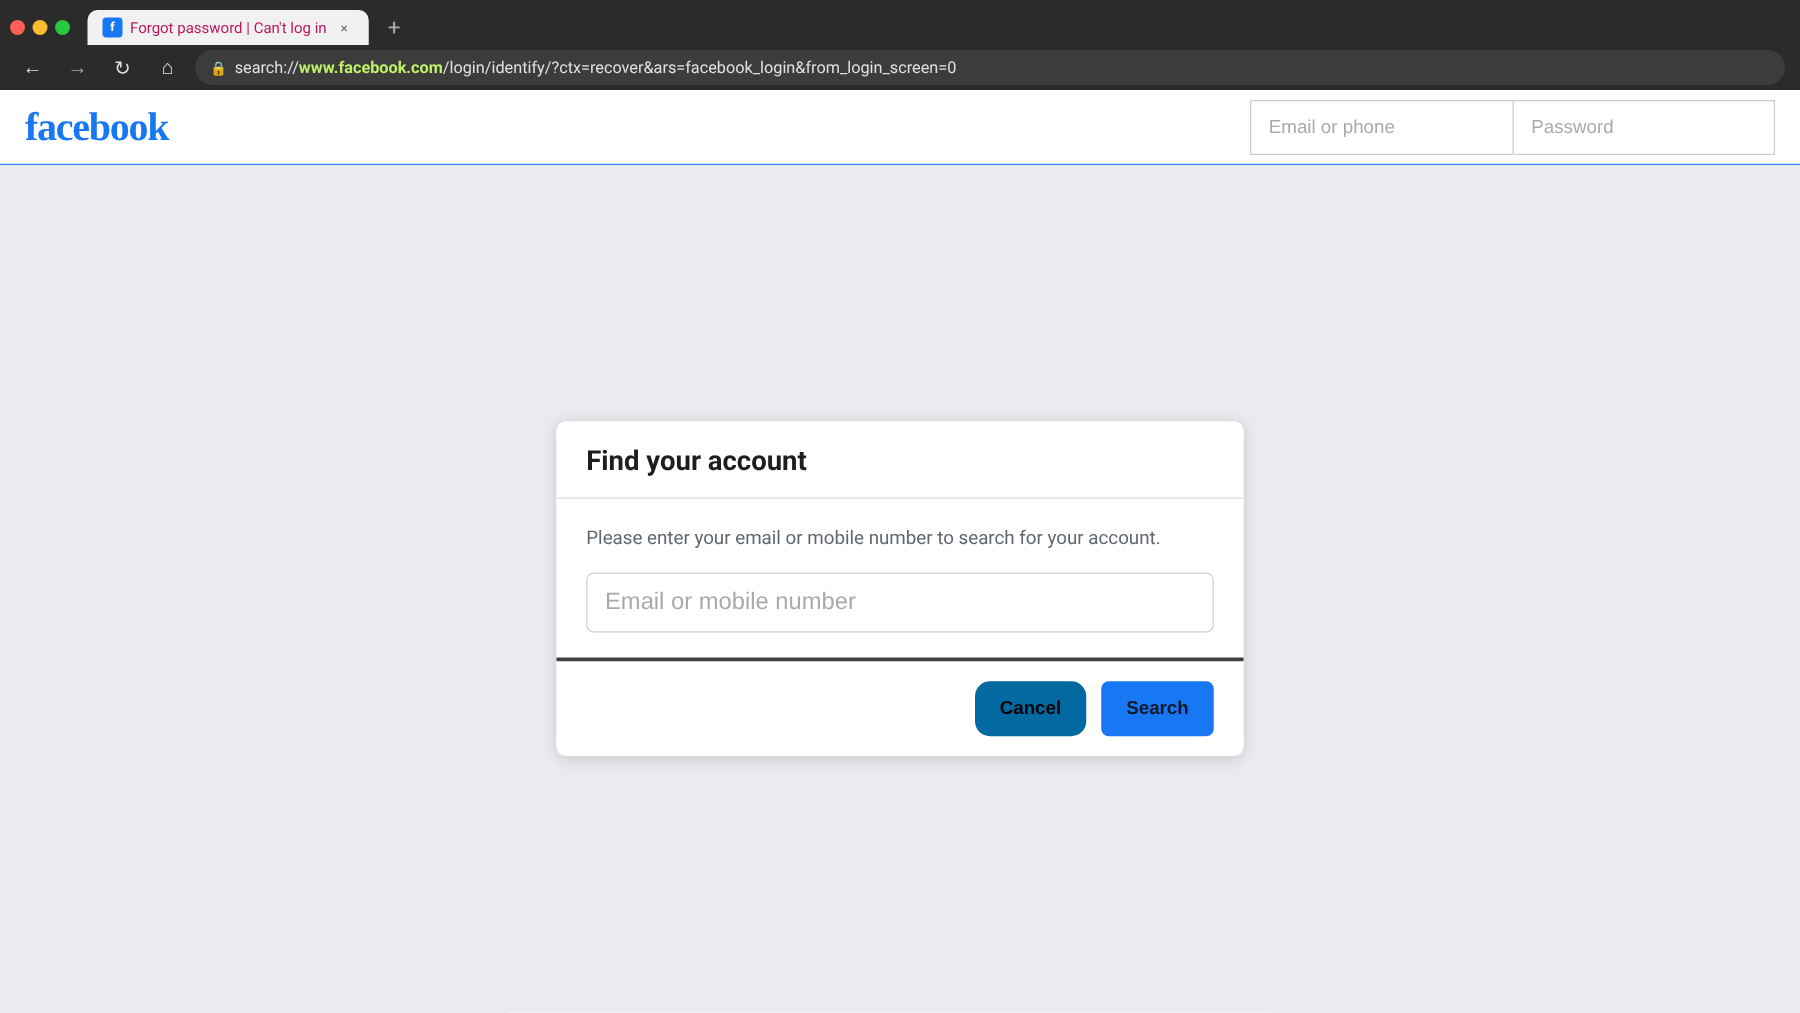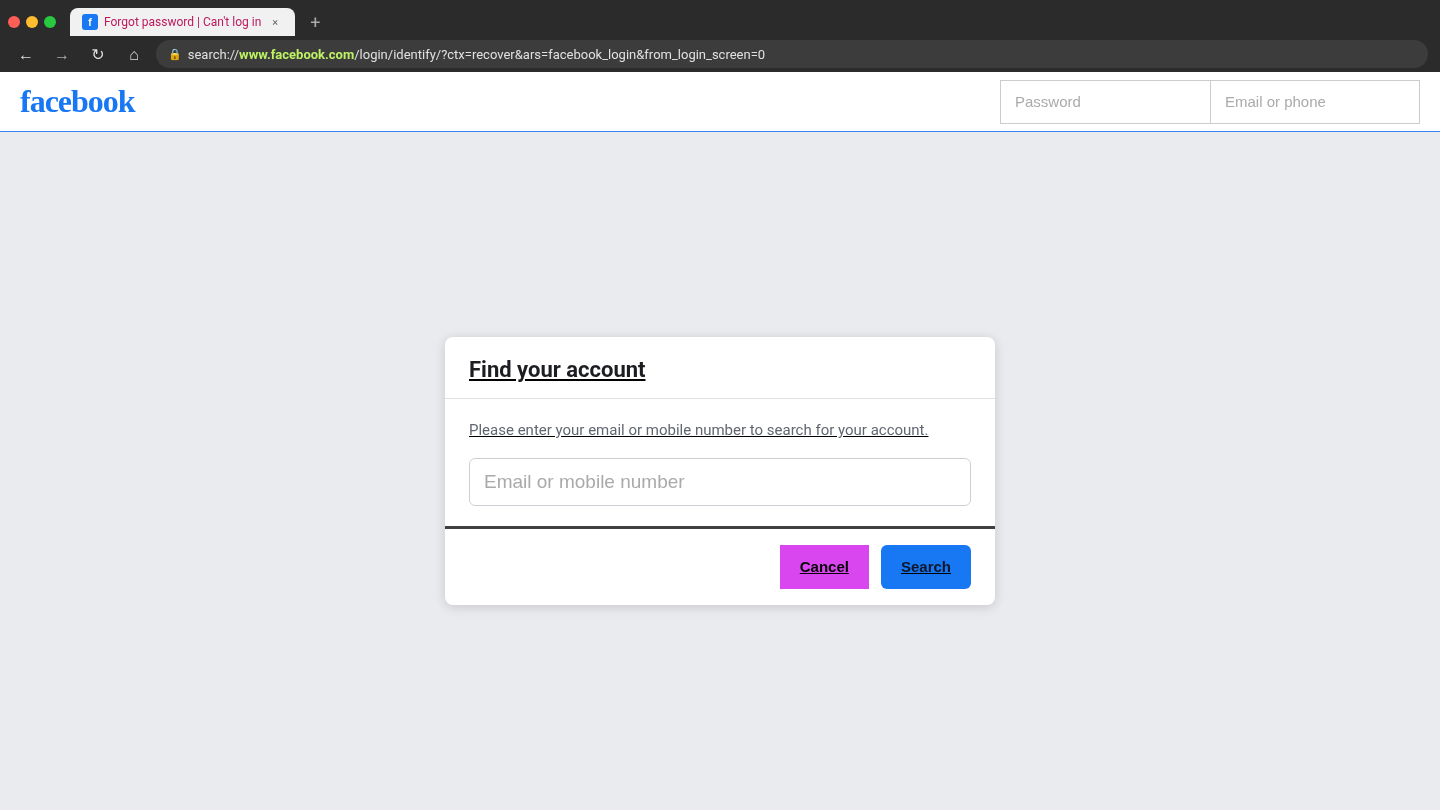--- a/index.html
+++ b/index.html
@@ -217,21 +217,20 @@
       justify-content: center;
     }
 
     
     .dialog-card {
       background: #fff;
       border-radius: 8px;
       box-shadow: 0 2px 12px rgba(0,0,0,0.15);
       width: 550px;
       overflow: hidden;
-      text-decoration: underline;
     }
 
     .dialog-header {
       padding: 20px 24px 16px 24px;
       border-bottom: 1px solid #e0e0e0;
     }
 
     .dialog-title {
       font-size: 22px;
       font-weight: bold;
@@ -266,24 +265,24 @@
     }
 
     .dialog-footer {
       padding: 16px 24px;
       display: flex;
       justify-content: flex-end;
       gap: 12px;
     }
 
     .btn-cancel {
-      background: #d946ef;
+      background: #0369a1;
       color: #050505;
       border: none;
-      border-radius: 0;
+      border-radius: 12px;
       padding: 10px 20px;
       font-size: 15px;
       font-weight: 600;
       cursor: pointer;
       height: 44px;
       min-width: 88px;
     }
 
     .btn-search {
       background: #1877f2;
@@ -329,22 +328,22 @@
       </span>
     </div>
   </div>
 </div>
 
 <div class="page-wrapper">
 
   <header class="site-header">
     <div class="facebook-logo">facebook</div>
     <div class="header-inputs">
+      <input class="header-input" type="text" placeholder="Email or phone" style="">
       <input class="header-input" type="password" placeholder="Password" style="">
-      <input class="header-input" type="text" placeholder="Email or phone" style="">
     </div>
   </header>
 
   <main class="main-content">
     <div class="dialog-card">
       <div class="dialog-header">
         <h2 class="dialog-title">Find your account</h2>
       </div>
       <div class="dialog-body">
         <p class="dialog-description">Please enter your email or mobile number to search for your account.</p>

